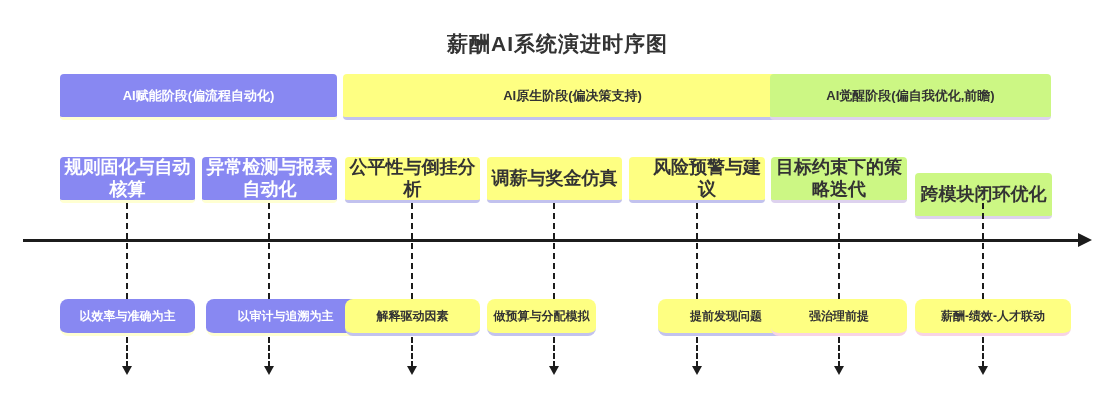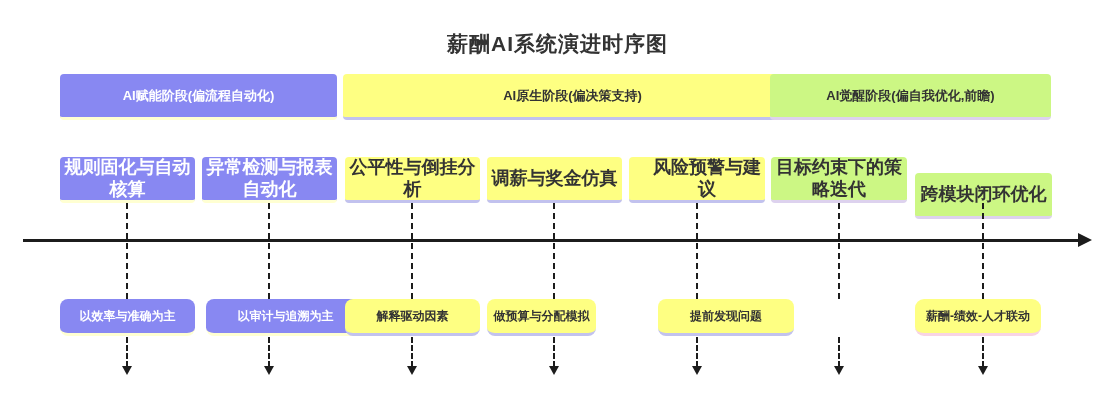--- a/index.html
+++ b/index.html
@@ -59,21 +59,22 @@
   <div class="dash upper" style="left:553px;"></div>
   <div class="dash upper" style="left:696px;"></div>
   <div class="dash upper" style="left:838px;"></div>
   <div class="dash upper" style="left:982px;"></div>
 
   <div class="box note purple" style="left:60px;width:135px;">以效率与准确为主</div>
   <div class="box note purple" style="left:206px;width:159px;">以审计与追溯为主</div>
   <div class="box note yellow" style="left:345px;width:135px;">解释驱动因素</div>
   <div class="box note yellow" style="left:487px;width:109px;">做预算与分配模拟</div>
   <div class="box note yellow" style="left:629px;width:136px;margin-left:29px;">提前发现问题</div>
-  <div class="box note yellow-pink" style="left:915px;width:126px;border-radius:9px;">薪酬-绩效-人才联动</div>
+  <div class="box note yellow-pink" style="left:771px;width:136px;">强治理前提</div>
+  <div class="box note yellow-pink" style="left:915px;width:156px;">薪酬-绩效-人才联动</div>
 
   <div class="dash lower" style="left:126px;"></div>
   <div class="dash lower" style="left:268px;"></div>
   <div class="dash lower" style="left:411px;"></div>
   <div class="dash lower" style="left:553px;"></div>
   <div class="dash lower" style="left:696px;"></div>
   <div class="dash lower" style="left:838px;"></div>
   <div class="dash lower" style="left:982px;"></div>
 
   <div class="arrow-down" style="left:122px;"></div>

